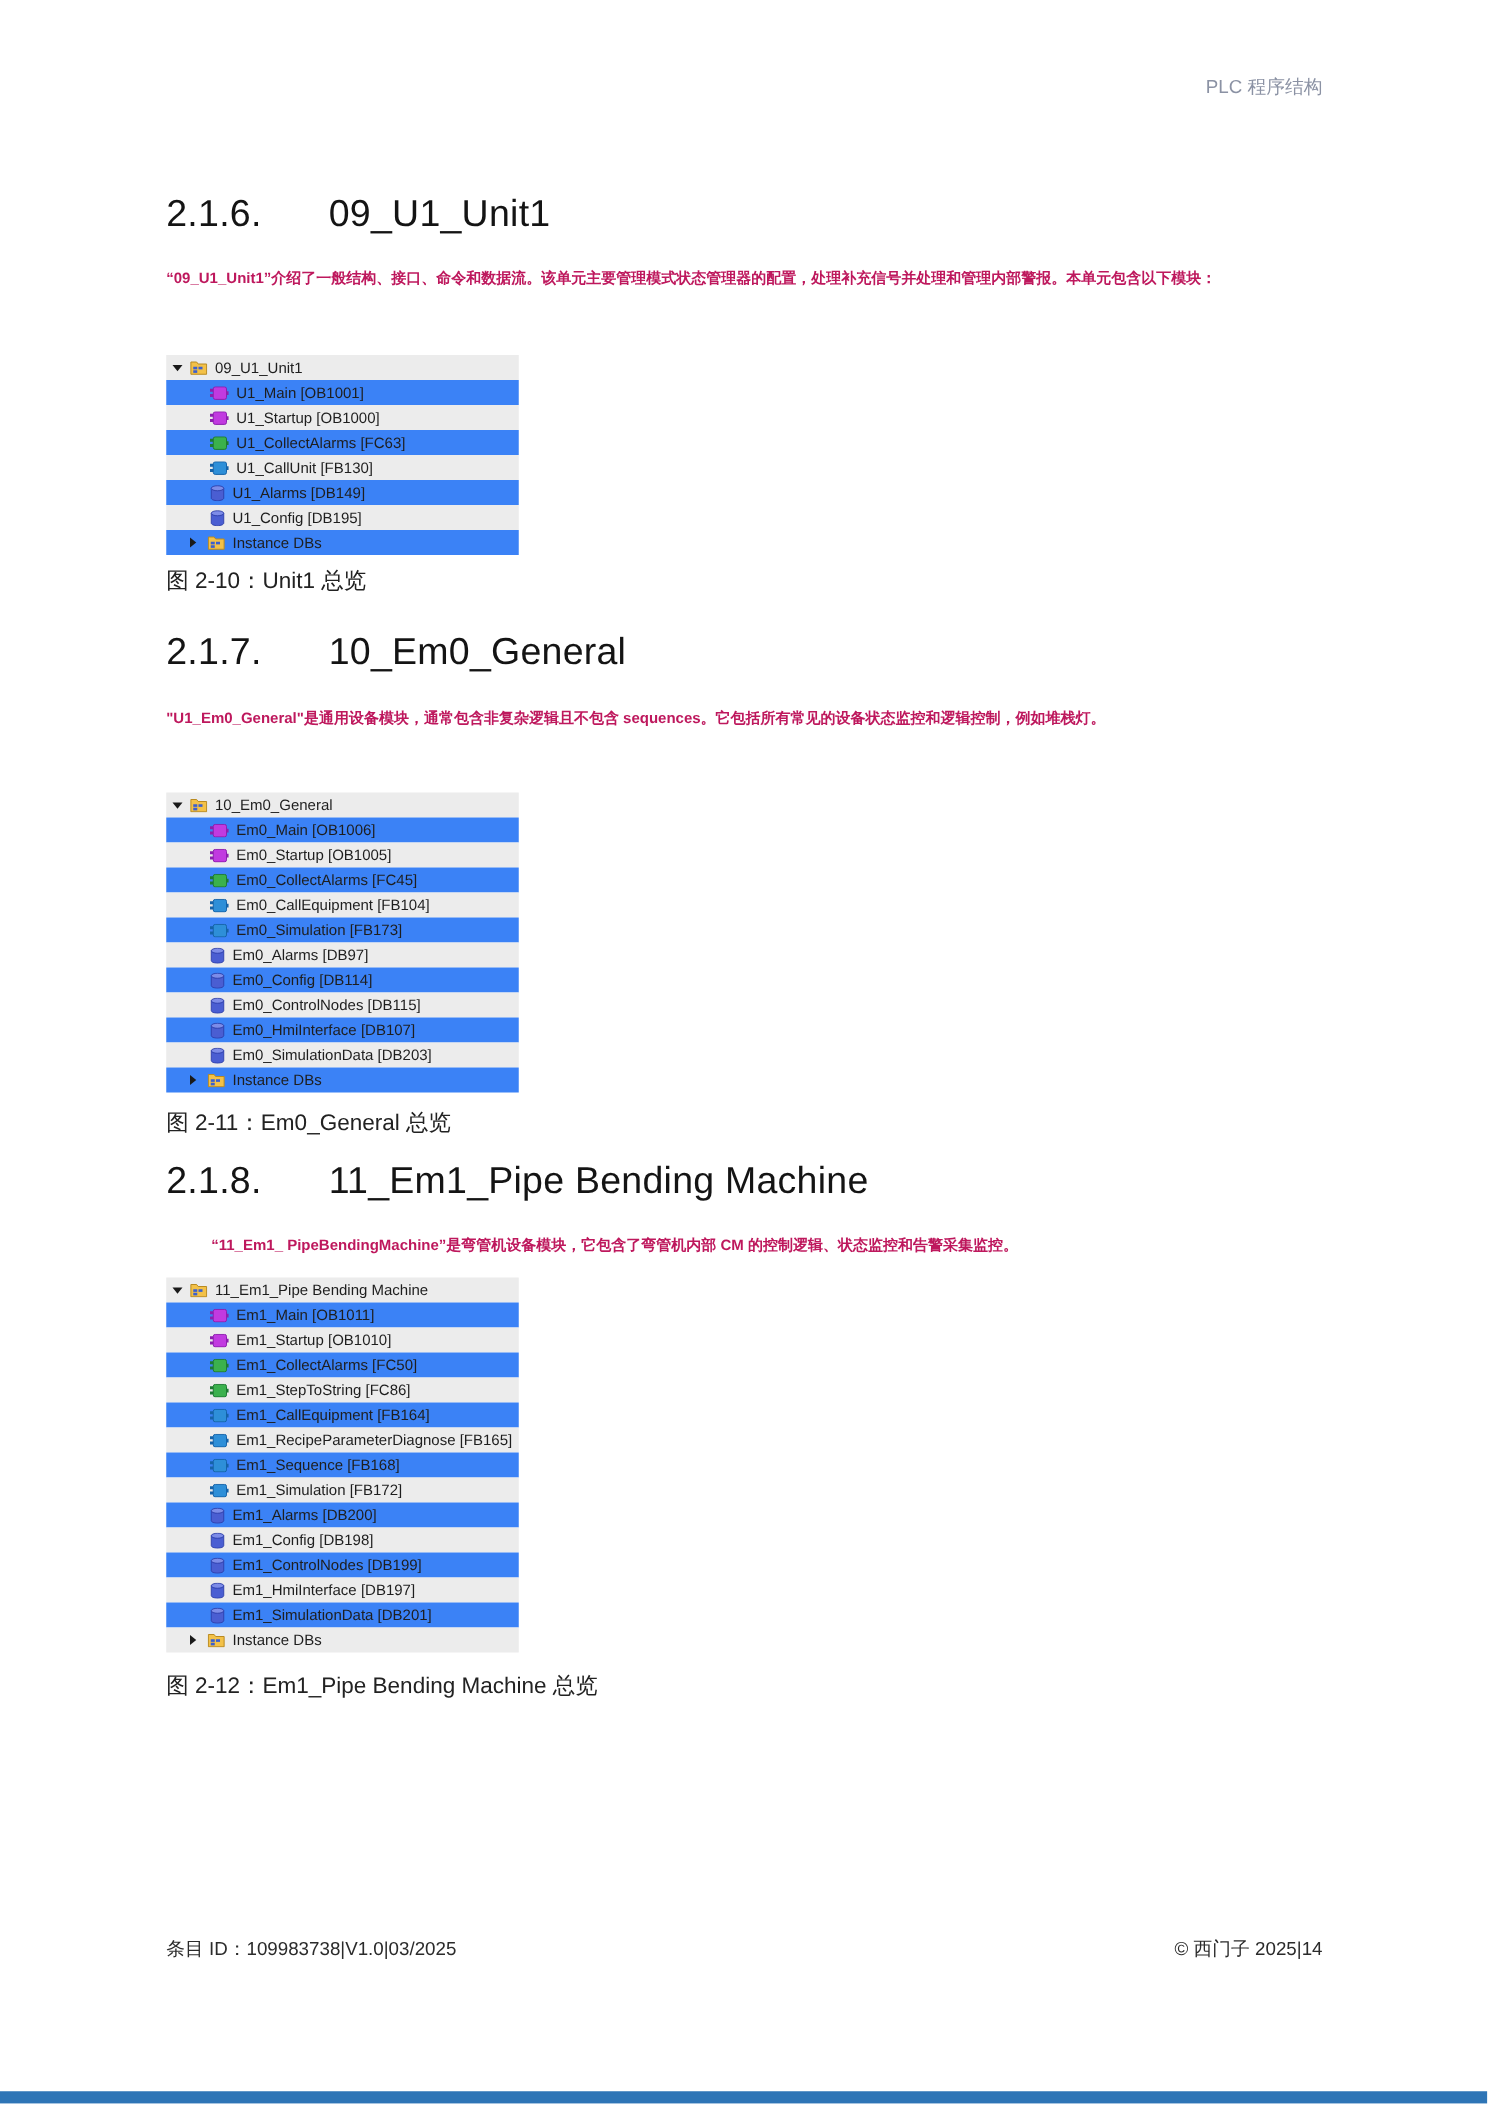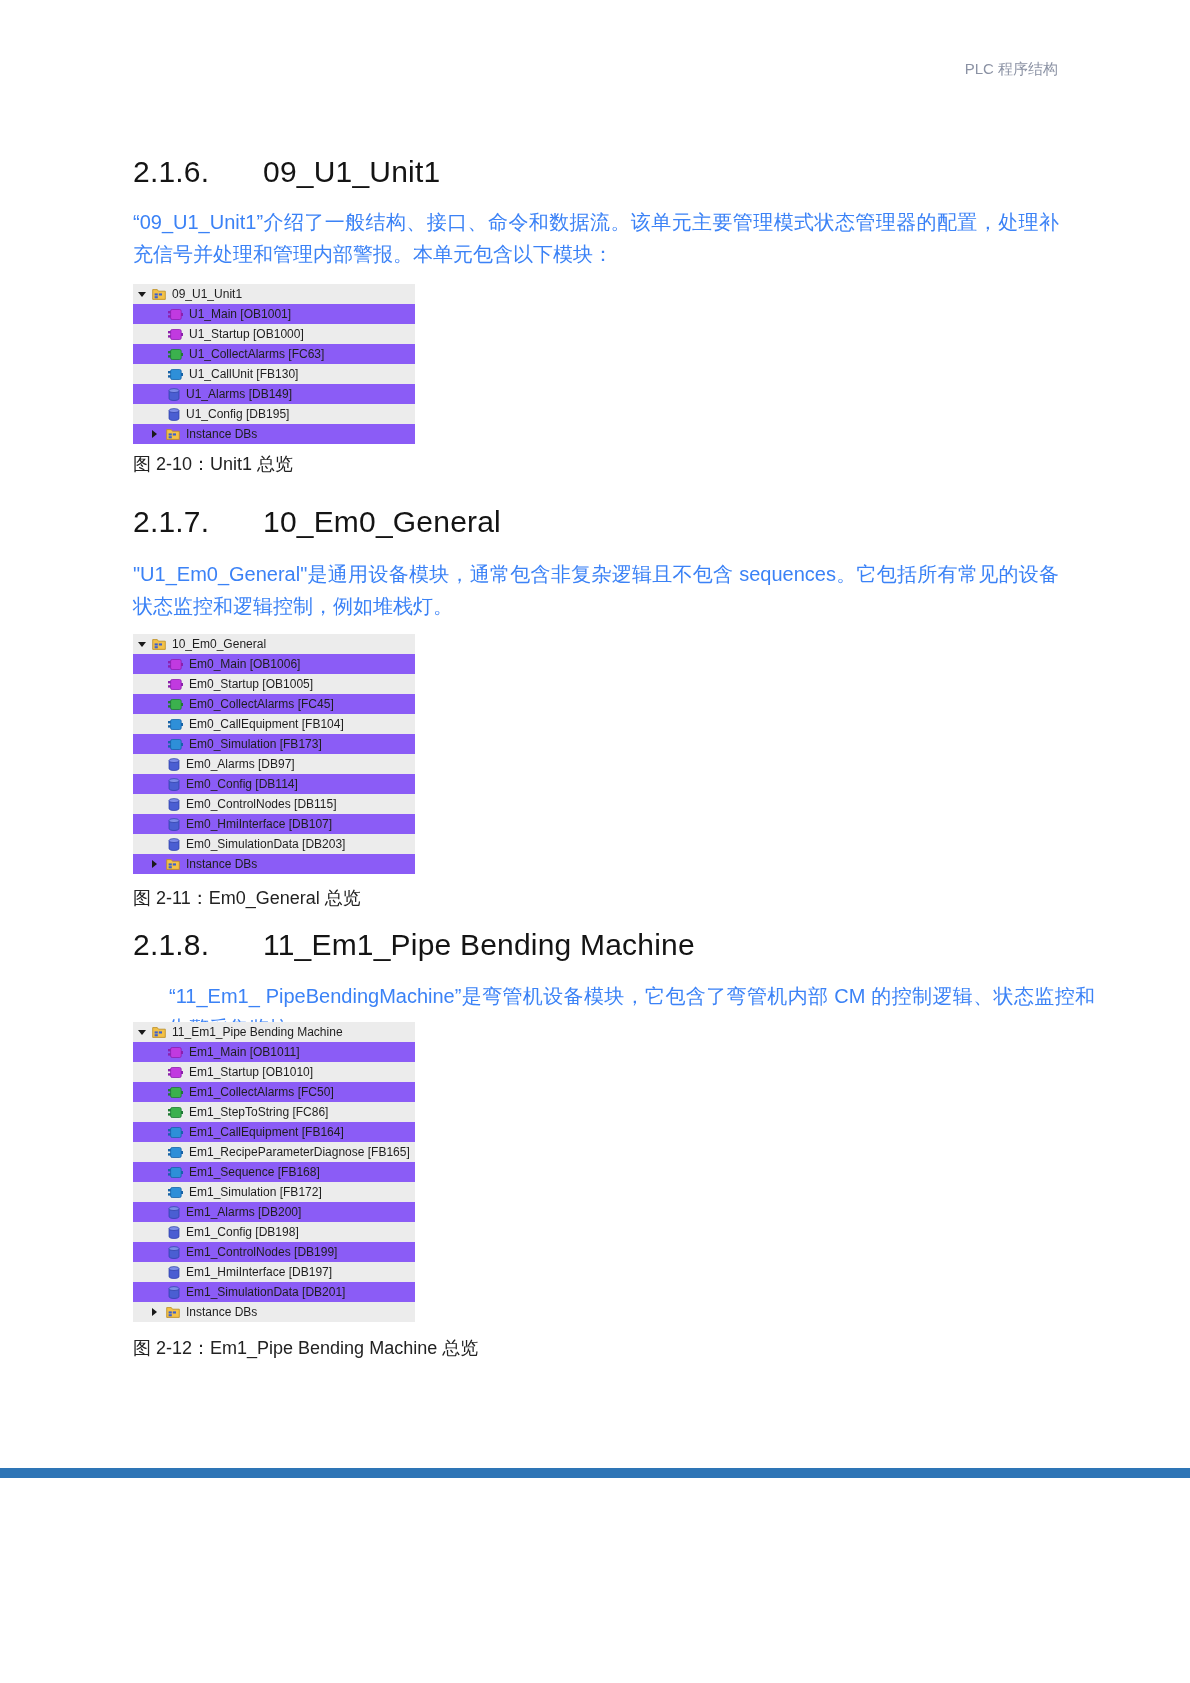--- a/index.html
+++ b/index.html
@@ -1,19 +1,19 @@
 <!DOCTYPE html>
 <html><head>
 <meta charset="utf-8">
 <style>
   html,body{margin:0;padding:0;background:#ffffff;}
   .page{
     position:relative;
     width:1190px;
-    height:1478px;
+    height:1683px;
     background:#ffffff;
     font-family:"Liberation Sans","DejaVu Sans",sans-serif;
     color:#1a1a1a;
     overflow:hidden;
   }
   .doc-header{
     position:absolute;
     top:60px;
     right:132px;
     font-size:15px;
@@ -26,42 +26,43 @@
     font-weight:400;
     color:#141414;
     letter-spacing:0.2px;
     white-space:nowrap;
   }
   .h-num{display:inline-block;width:130px;}
   .para{
     position:absolute;
     left:133px;
     width:926px;
-    font-size:20px;
+    font-size:12px;
     line-height:32px;
     text-align:justify;
-    color:#3b82f6;
+    color:#be185d;
+    font-weight:bold;
   }
   .caption{
     position:absolute;
     left:133px;
     font-size:18px;
     color:#222222;
     white-space:nowrap;
   }
   .tree-rows{
     position:absolute;
     left:133px;
     width:282px;
   }
   .tree-row{
     display:flex;
     align-items:center;
     height:20px;
-    background:#8b5cf6;
+    background:#3b82f6;
     overflow:hidden;
   }
   .tree-rows .tree-row:nth-child(odd){background:#ececec;}
   .tree-row--root{padding-left:5px;}
   .tree-row--item{padding-left:35px;}
   .tree-row--subfolder{padding-left:19px;}
   .expander{
     width:14px;
     display:inline-flex;
     align-items:center;

